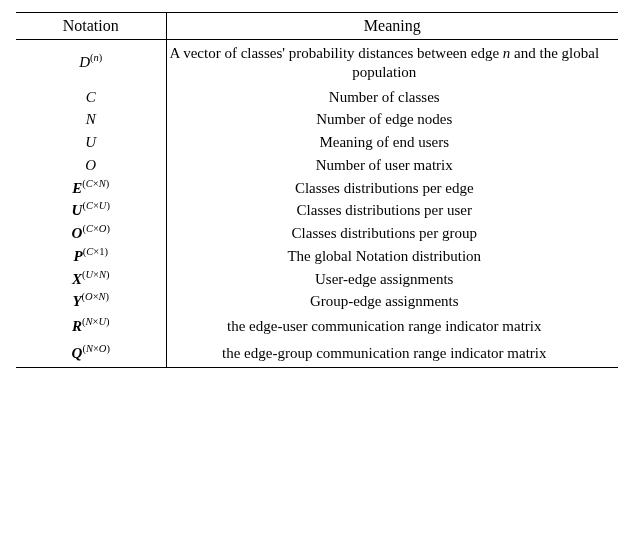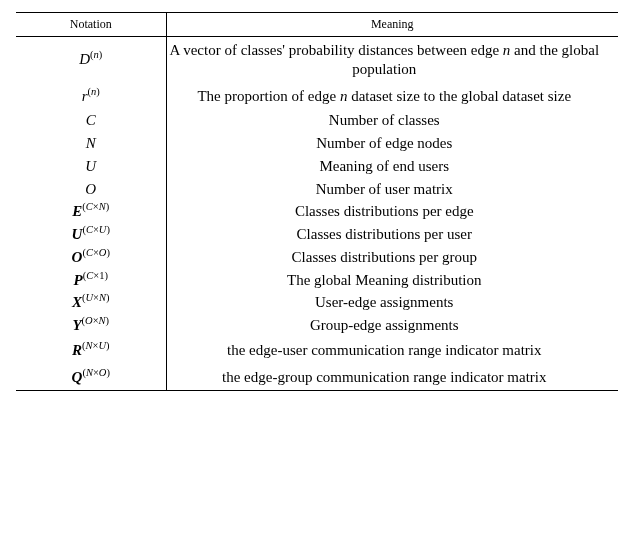--- a/index.html
+++ b/index.html
@@ -14,21 +14,21 @@
   }
   table {
     border-collapse: collapse;
     width: 100%;
     table-layout: fixed;
   }
   col.notation { width: 150px; }
   col.meaning  { width: auto; }
   thead th {
     font-weight: normal;
-    font-size: 12px;
+    font-size: 16px;
     text-align: center;
     padding: 4px 6px;
     border-top: 1.2px solid #000;
     border-bottom: 0.6px solid #000;
   }
   thead th:first-child {
     border-right: 0.6px solid #000;
   }
   tbody td {
     padding: 2px 8px;
@@ -65,24 +65,20 @@
     <tr>
       <th>Notation</th>
       <th>Meaning</th>
     </tr>
   </thead>
   <tbody id="tbody">
       <tr class="tall">
         <td class="notation"><span class="sym">D</span><sup>(<span class="sym">n</span>)</sup></td>
         <td class="meaning">A vector of classes' probability distances between edge <span class="sym">n</span> and the global population</td>
       </tr>
-      <tr class="tall">
-        <td class="notation"><span class="sym">r</span><sup>(<span class="sym">n</span>)</sup></td>
-        <td class="meaning">The proportion of edge <span class="sym">n</span> dataset size to the global dataset size</td>
-      </tr>
       <tr>
         <td class="notation"><span class="sym">C</span></td>
         <td class="meaning">Number of classes</td>
       </tr>
       <tr>
         <td class="notation"><span class="sym">N</span></td>
         <td class="meaning">Number of edge nodes</td>
       </tr>
       <tr>
         <td class="notation"><span class="sym">U</span></td>
@@ -99,21 +95,21 @@
       <tr>
         <td class="notation"><span class="bold">U</span><sup>(<span class="sym">C</span>×<span class="sym">U</span>)</sup></td>
         <td class="meaning">Classes distributions per user</td>
       </tr>
       <tr>
         <td class="notation"><span class="bold">O</span><sup>(<span class="sym">C</span>×<span class="sym">O</span>)</sup></td>
         <td class="meaning">Classes distributions per group</td>
       </tr>
       <tr>
         <td class="notation"><span class="bold">P</span><sup>(<span class="sym">C</span>×1)</sup></td>
-        <td class="meaning">The global Meaning distribution</td>
+        <td class="meaning">The global Notation distribution</td>
       </tr>
       <tr>
         <td class="notation"><span class="bold">X</span><sup>(<span class="sym">U</span>×<span class="sym">N</span>)</sup></td>
         <td class="meaning">User-edge assignments</td>
       </tr>
       <tr>
         <td class="notation"><span class="bold">Y</span><sup>(<span class="sym">O</span>×<span class="sym">N</span>)</sup></td>
         <td class="meaning">Group-edge assignments</td>
       </tr>
       <tr class="tall">

